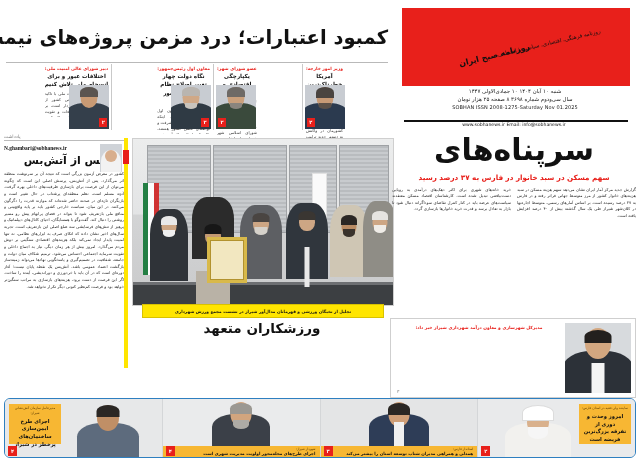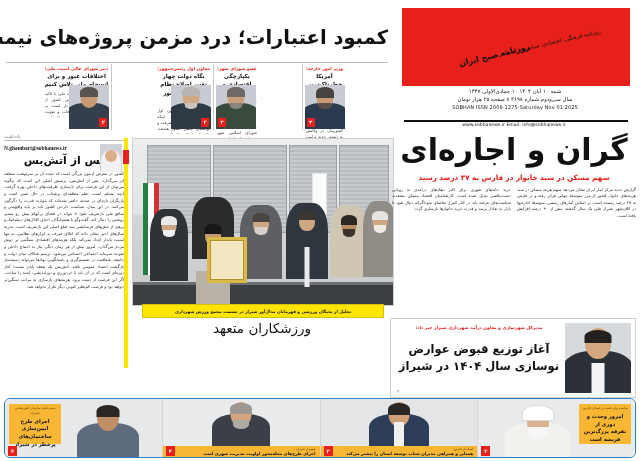--- a/index.html
+++ b/index.html
@@ -85,21 +85,21 @@
   .p-suit{position:absolute;left:50%;transform:translateX(-50%);border-radius:35% 35% 0 0;}
   .certificate{position:absolute;background:#f2e7c0;border:3px solid #d8b94a;box-shadow:0 0 0 1px #b2922f inset;}
   .desk{position:absolute;left:0;right:0;bottom:0;height:20px;background:#3c3f42;}
   .desk-top{position:absolute;left:0;right:0;bottom:18px;height:5px;background:#6d6f72;}
 
   .yellowband{
     position:absolute;left:14px;top:170px;width:240px;height:12px;background:#ffe500;
     border:1px solid #d8c200;display:flex;align-items:center;justify-content:center;
   }
   .yellowband span{font-size:4.2px;font-weight:bold;color:#111;white-space:nowrap;letter-spacing:-.1px;}
-  .cap-title{position:absolute;left:0;right:0;top:186px;text-align:center;font-size:13.5px;font-weight:normal;color:#111;letter-spacing:-.3px;}
+  .cap-title{position:absolute;left:0;right:0;top:186px;text-align:center;font-size:13.5px;font-weight:bold;color:#111;letter-spacing:-.3px;}
   .cap-sub{position:absolute;left:0;right:0;top:206px;text-align:center;font-size:13.5px;font-weight:bold;color:#111;letter-spacing:-.4px;}
 
   
   .vstrip{position:absolute;left:124px;top:138px;width:4px;height:230px;background:#ffe500;}
   .vstrip-mark{position:absolute;left:123px;top:150px;width:6px;height:14px;background:#e8201b;}
 
   
   .lead{position:absolute;right:4px;top:132px;width:244px;height:180px;}
   .lead h2{margin:0;font-size:30px;font-weight:bold;color:#111;text-align:center;line-height:1.22;letter-spacing:-1px;}
   .lead-sub{margin-top:4px;text-align:center;font-size:7.2px;font-weight:bold;color:#e8201b;white-space:nowrap;}
@@ -298,37 +298,36 @@
       <div class="certificate" style="left:74px;bottom:22px;width:34px;height:40px;"></div>
     </div>
 
     <div class="yellowband">
       <span>تجلیل از نخبگان ورزشی و قهرمانان مدال‌آور شیراز در نشست مجمع ورزش شهرداری</span>
     </div>
     <div class="cap-title">ورزشکاران متعهد</div>
   </div>
 
   <div class="lead">
-    <h2>گران و اجاره‌ای</h2>
+    <h2>سرپناه‌های</h2>
     <div class="lead-sub">سهم مسکن در سبد خانوار در فارس به ۳۷ درصد رسید</div>
     <div class="lead-cols">
       <div>گزارش جدید مرکز آمار ایران نشان می‌دهد سهم هزینه مسکن در سبد هزینه‌های خانوار کشور از مرز متوسط جهانی فراتر رفته و در فارس به ۳۷ درصد رسیده است. بر اساس آمارهای رسمی، متوسط اجاره‌بها در کلان‌شهر شیراز طی یک سال گذشته بیش از ۴۰ درصد افزایش یافته است.</div>
       <div>خرید خانه‌های شهری برای اکثر دهک‌های درآمدی به رویایی دست‌نیافتنی تبدیل شده است. کارشناسان اقتصاد مسکن معتقدند سیاست‌های عرضه باید در کنار کنترل تقاضای سوداگرانه دنبال شود تا بازار به تعادل برسد و قدرت خرید خانوارها بازسازی گردد.</div>
     </div>
   </div>
 
   <div class="lowright">
     <div class="lr-photo">
       <div class="p-body" style="width:70px;height:42px;bottom:0;background:#2c3138;"></div>
       <div class="p-face" style="width:26px;height:31px;bottom:34px;background:#d3a780;"></div>
       <div class="p-face" style="width:27px;height:13px;bottom:50px;background:#23201e;border-radius:50% 50% 0 0;"></div>
       <div style="position:absolute;left:50%;transform:translateX(-50%);bottom:0;width:13px;height:30px;background:#f4f4f4;"></div>
     </div>
     <div class="lr-kicker">مدیرکل شهرسازی و معاون درآمد شهرداری شیراز خبر داد:</div>
-    <div class="lr-title">آغاز توزیع قبوض عوارض نوسازی سال ۱۴۰۴ در شیراز</div>
     <div class="lr-badge">۳</div>
   </div>
 
   <div class="bottom">
 
     <div class="bcard">
       <div class="bc-photo">
         <div style="position:absolute;inset:0;background:#e9eaeb;"></div>
         <div class="p-body" style="width:66px;height:34px;bottom:0;left:38%;background:#f2f1ee;"></div>
         <div class="p-face" style="width:22px;height:26px;bottom:22px;left:38%;background:#d9b18d;"></div>

